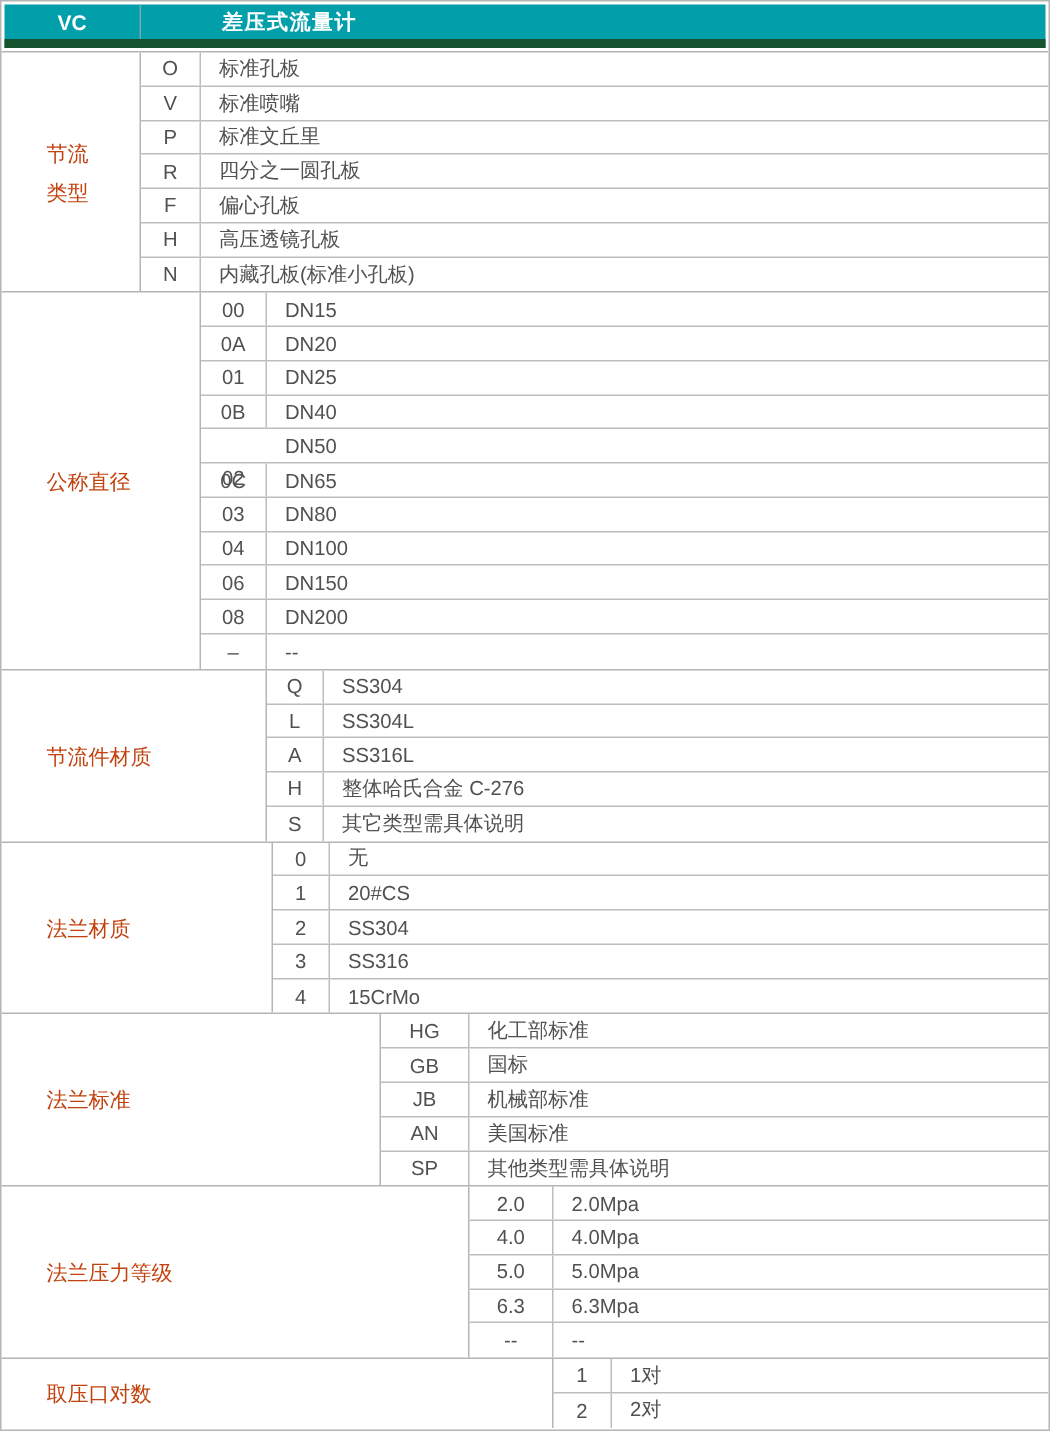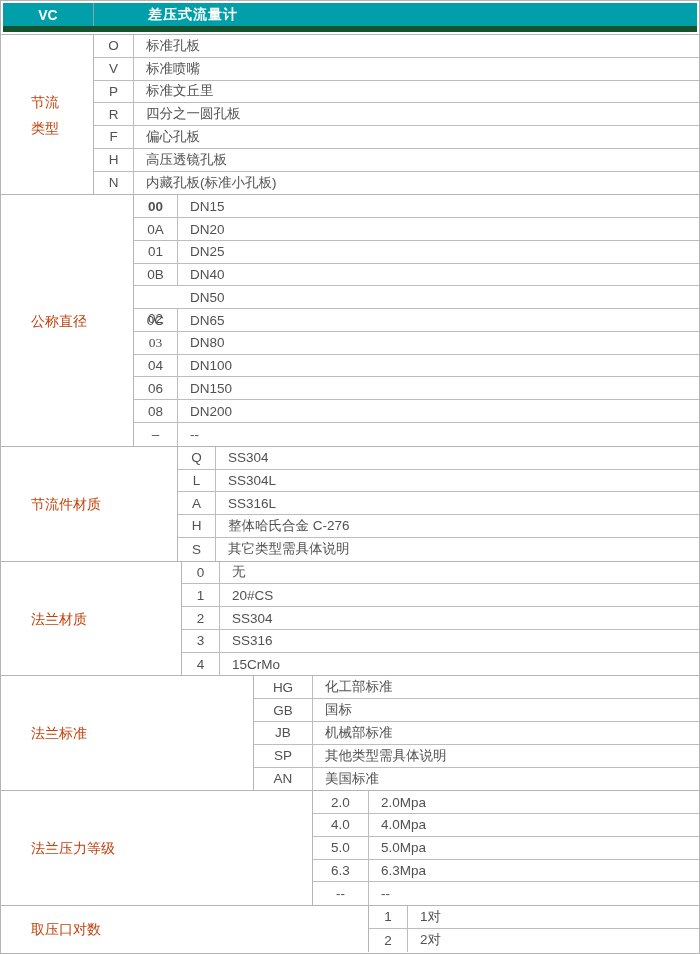--- a/index.html
+++ b/index.html
@@ -119,21 +119,21 @@
           <div class="row">
             <div class="code" style="width: 40px;">N</div>
             <div class="desc">内藏孔板(标准小孔板)</div>
           </div>
         </div>
       </div>
       <div class="section">
         <div class="label" style="width: 133px;">公称直径</div>
         <div class="rows">
           <div class="row">
-            <div class="code" style="width: 44px; font-weight: bold;">00</div>
+            <div class="code" style="width: 44px;">00</div>
             <div class="desc">DN15</div>
           </div>
           <div class="row">
             <div class="code" style="width: 44px;">0A</div>
             <div class="desc">DN20</div>
           </div>
           <div class="row">
             <div class="code" style="width: 44px;">01</div>
             <div class="desc">DN25</div>
           </div>
@@ -143,21 +143,21 @@
           </div>
           <div class="row">
             <div class="code" style="width: 44px; margin-top: 32px;">02</div>
             <div class="desc">DN50</div>
           </div>
           <div class="row">
             <div class="code" style="width: 44px;">0C</div>
             <div class="desc">DN65</div>
           </div>
           <div class="row">
-            <div class="code" style="width: 44px; font-family: Liberation Serif, serif;">03</div>
+            <div class="code" style="width: 44px;">03</div>
             <div class="desc">DN80</div>
           </div>
           <div class="row">
             <div class="code" style="width: 44px;">04</div>
             <div class="desc">DN100</div>
           </div>
           <div class="row">
             <div class="code" style="width: 44px;">06</div>
             <div class="desc">DN150</div>
           </div>
@@ -230,27 +230,27 @@
           </div>
           <div class="row">
             <div class="code" style="width: 59px;">GB</div>
             <div class="desc">国标</div>
           </div>
           <div class="row">
             <div class="code" style="width: 59px;">JB</div>
             <div class="desc">机械部标准</div>
           </div>
           <div class="row">
+            <div class="code" style="width: 59px;">AN</div>
+            <div class="desc">美国标准</div>
+          </div>
+          <div class="row">
             <div class="code" style="width: 59px;">SP</div>
             <div class="desc">其他类型需具体说明</div>
           </div>
-          <div class="row">
-            <div class="code" style="width: 59px;">AN</div>
-            <div class="desc">美国标准</div>
-          </div>
         </div>
       </div>
       <div class="section">
         <div class="label" style="width: 312px;">法兰压力等级</div>
         <div class="rows">
           <div class="row">
             <div class="code" style="width: 56px;">2.0</div>
             <div class="desc">2.0Mpa</div>
           </div>
           <div class="row">

